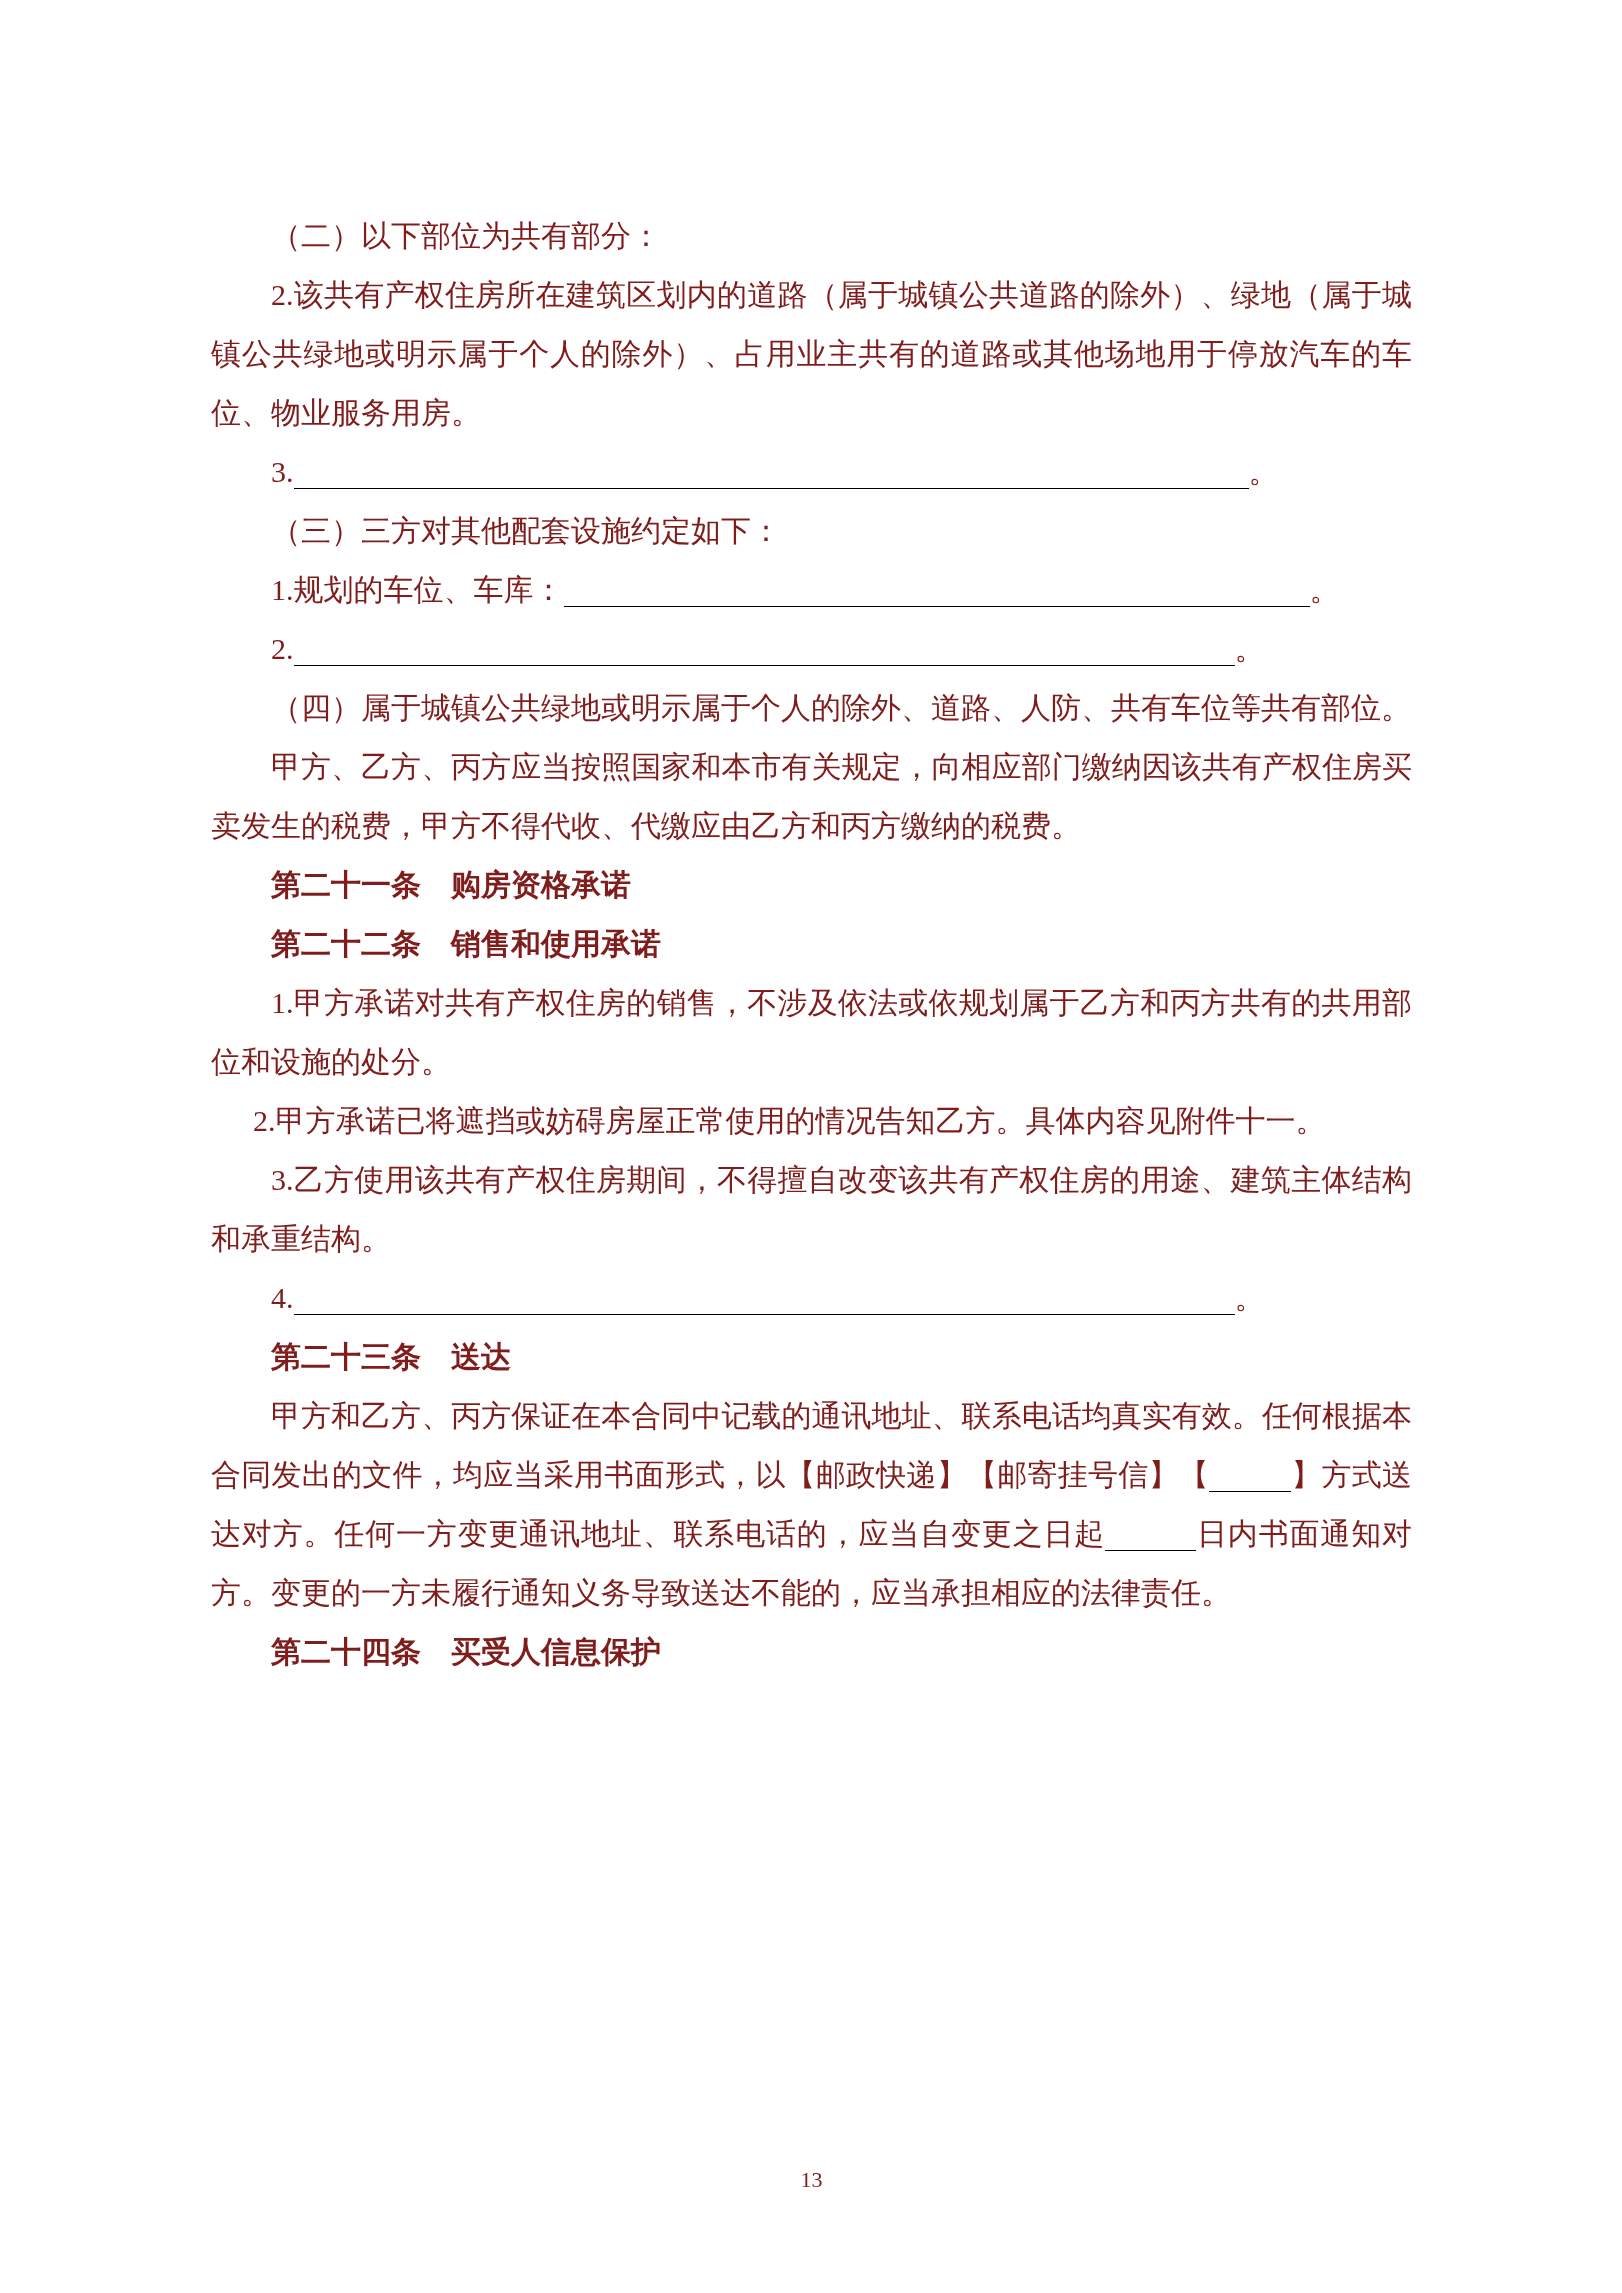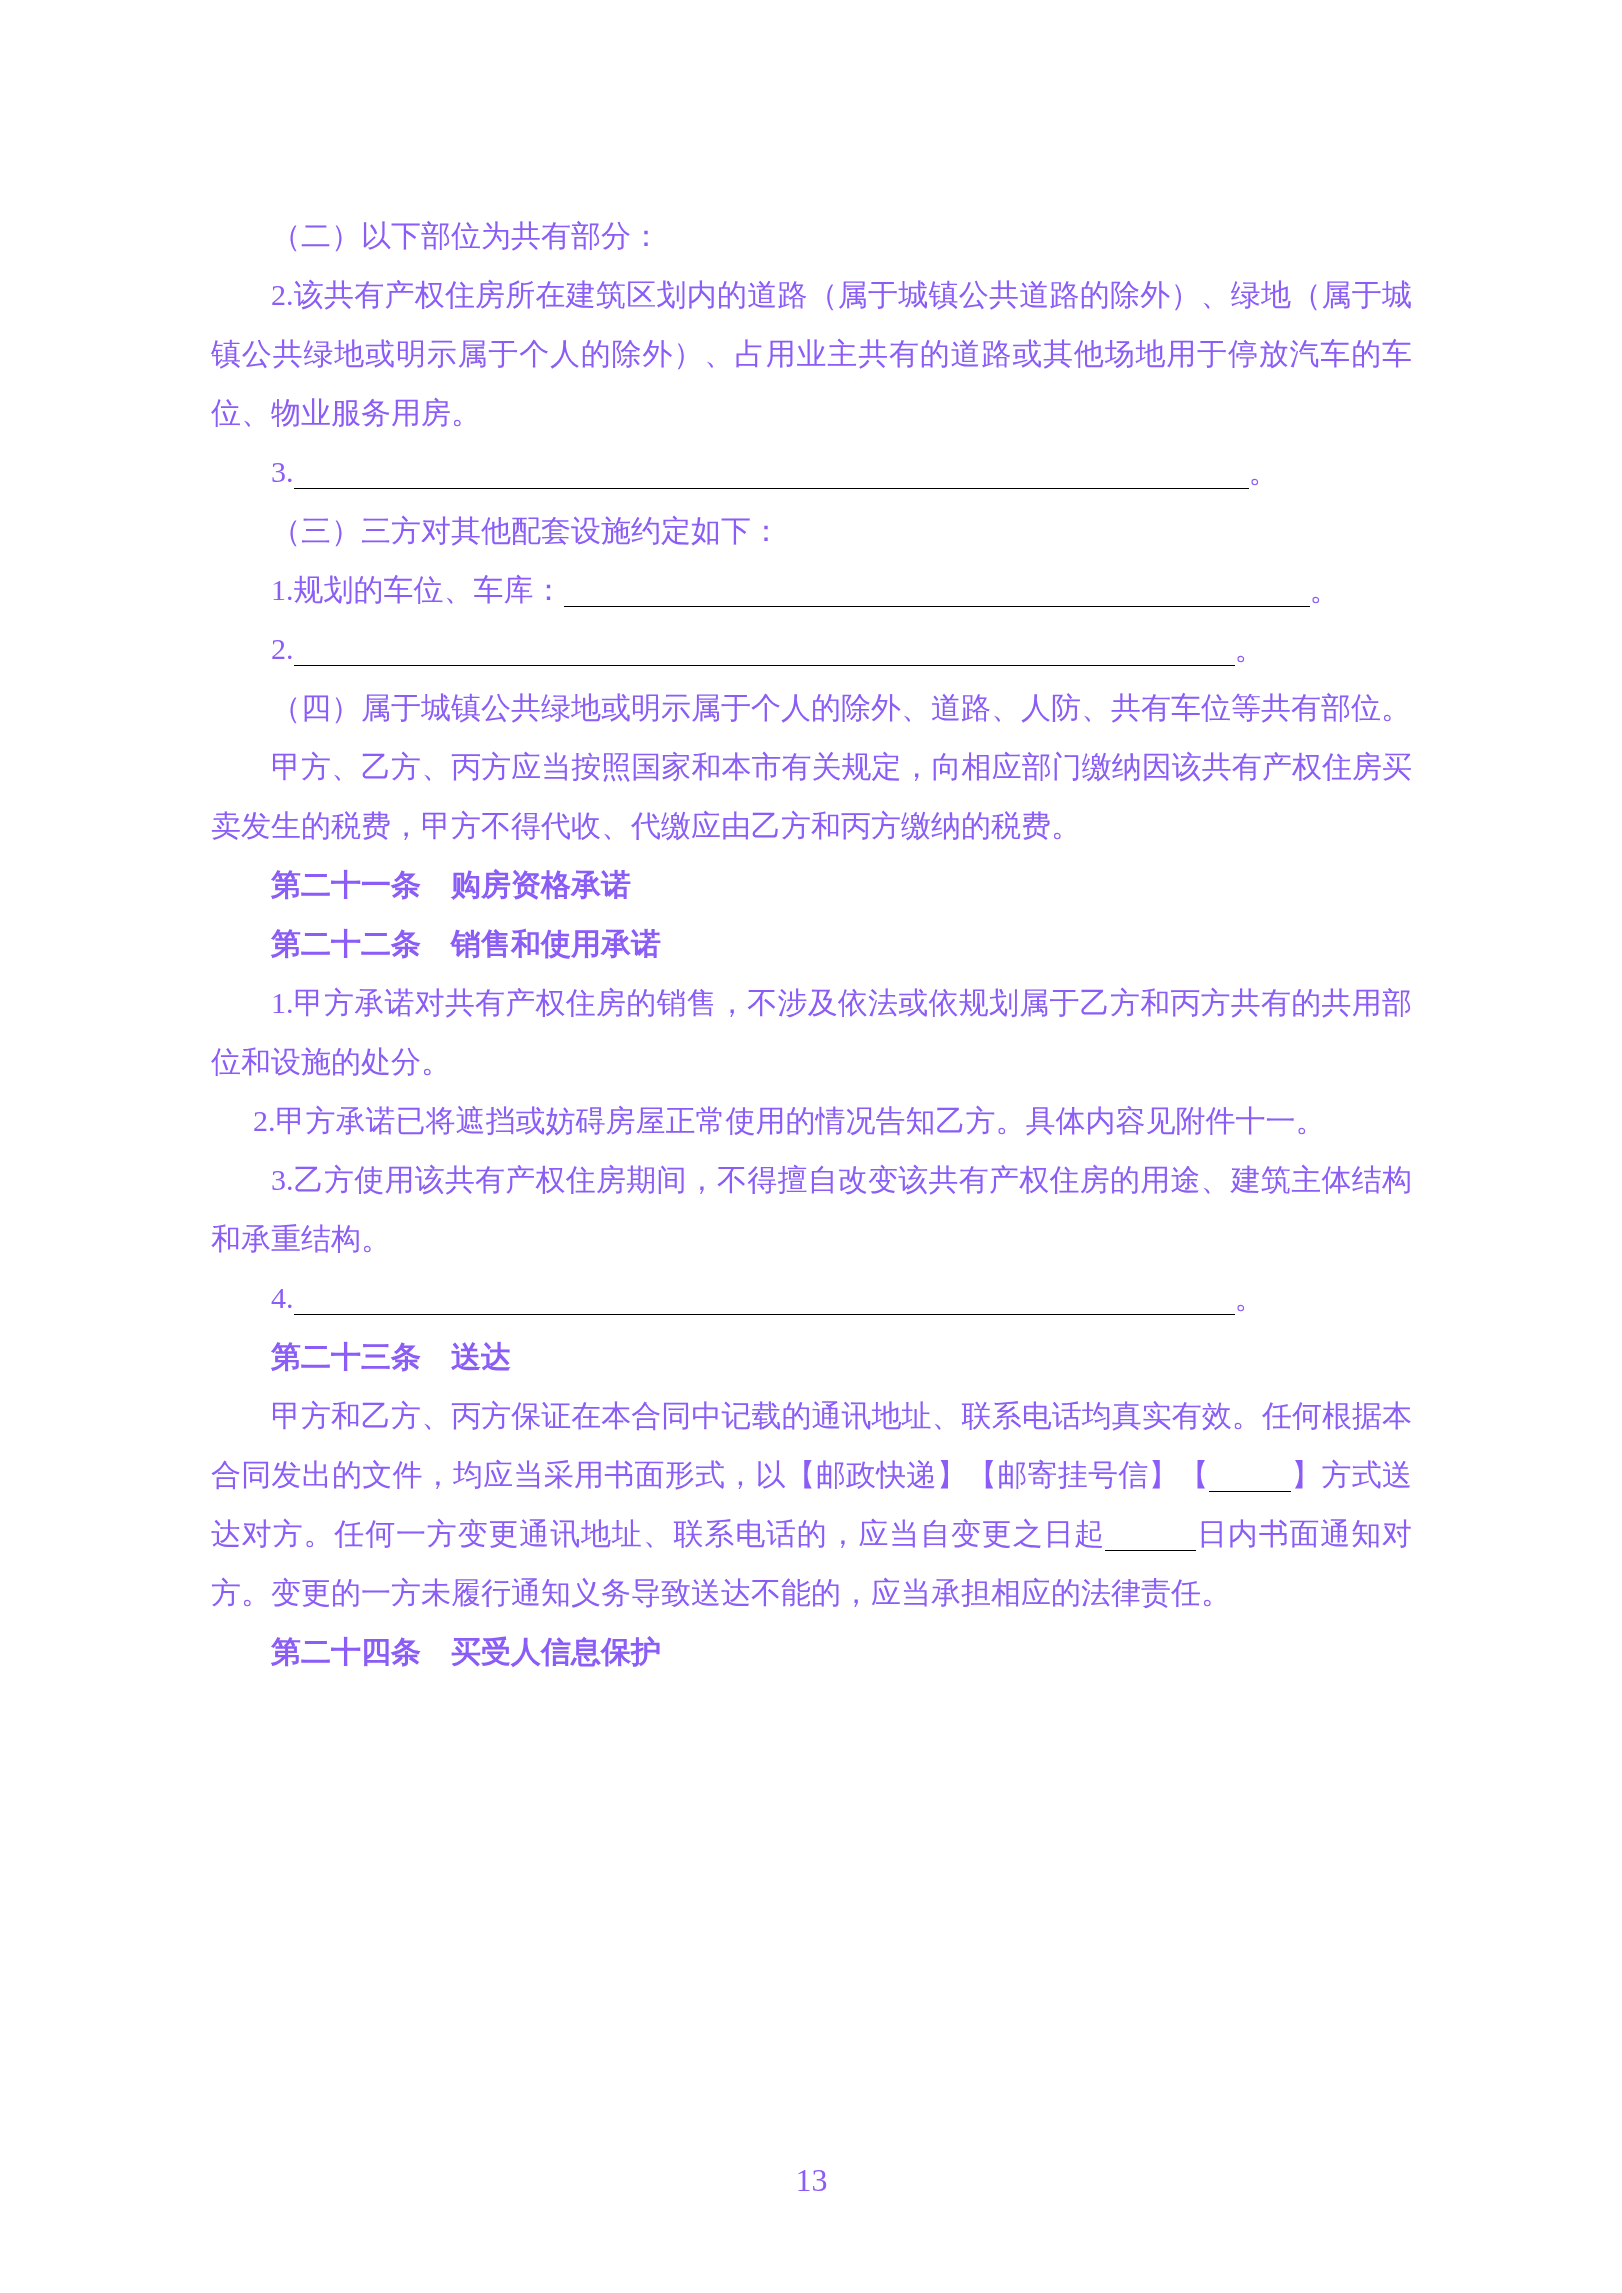--- a/index.html
+++ b/index.html
@@ -1,21 +1,21 @@
 <!DOCTYPE html>
 <html style="font-size:14.5px"><head>
 <meta charset="utf-8">
 <style>
   html, body { margin:0; padding:0; background:#ffffff; }
   .page {
     position: relative;
     width: 1623px;
     height: 2294px;
     background: #ffffff;
-    color: #8b5cf6;
+    color: #7f1d1d;
     font-family: "Liberation Serif", "DejaVu Serif", serif;
     overflow: hidden;
   }
   .content {
     position: absolute;
     left: 211px;
     top: 206px;
     width: 1201px;
   }
   .content p {
@@ -48,21 +48,21 @@
   .b-long3  { width: 941px; }  
   .b-pct    { width: 245px;  }  
   .b-mail   { width: 82px;   }  
   .b-days   { width: 91px;  }  
   .pageno {
     position: absolute;
     top: 2162px;
     left: 0;
     width: 100%;
     text-align: center;
-    font-size: 32px;
+    font-size: 22px;
     line-height: 36px;
   }
 </style>
 </head>
 <body>
 
 <div class="page">
   <div class="content">
 
     <p class="indent">（二）以下部位为共有部分：</p>

